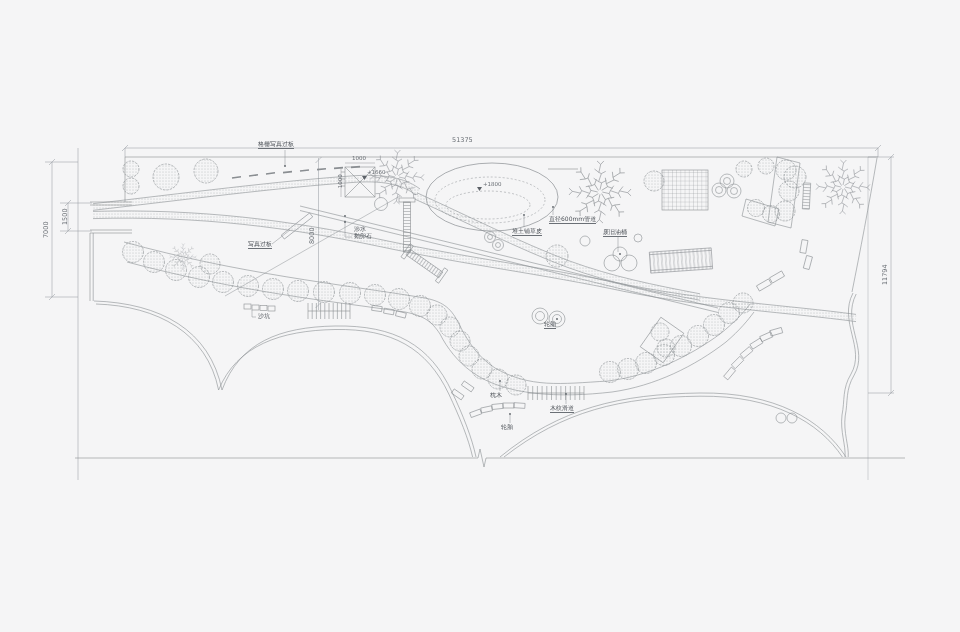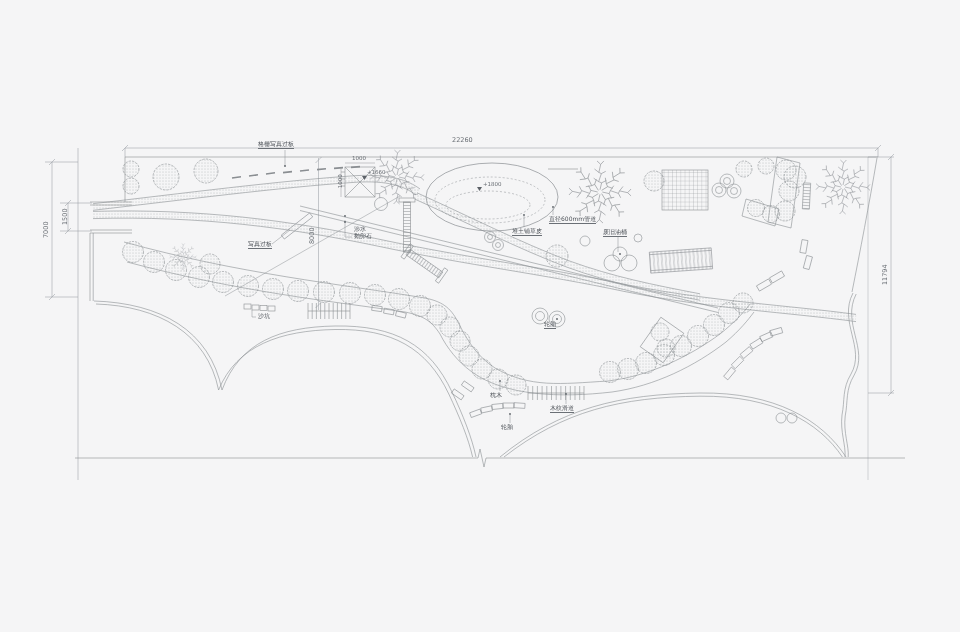--- a/index.html
+++ b/index.html
@@ -355,21 +355,21 @@
 </g>
 
 <g stroke-width="0.5">
   <path d="M272 244 L290 230"></path>
   <path d="M352 237 H345 V220"></path>
   <circle cx="345" cy="216" r="0.9" fill="#5c6167" stroke="none"></circle>
   <circle cx="345" cy="222" r="0.9" fill="#5c6167" stroke="none"></circle>
 </g>
 </svg>
 
-<div class="lbl dim" style="left:452px;top:137px;">22260</div>
+<div class="lbl dim" style="left:452px;top:137px;">51375</div>
 <div class="vwrap lbl dim" style="left:30px;top:226px;">7000</div>
 <div class="vwrap lbl dim" style="left:49px;top:213px;">1500</div>
 <div class="vwrap lbl dim" style="left:869px;top:271px;">11794</div>
 <div class="vwrap lbl dim" style="left:296px;top:232px;">8000</div>
 <div class="lbl dim" style="left:352px;top:155px;font-size:5.5px;">1000</div>
 <div class="vwrap lbl dim" style="left:323px;top:178px;font-size:5.5px;">1000</div>
 <div class="lbl dim" style="left:367px;top:169px;font-size:5.5px;">+1660</div>
 <div class="lbl dim" style="left:483px;top:181px;font-size:5.5px;">+1800</div>
 
 <div class="lbl u" style="left:258px;top:141px;">格栅写真过板</div>

